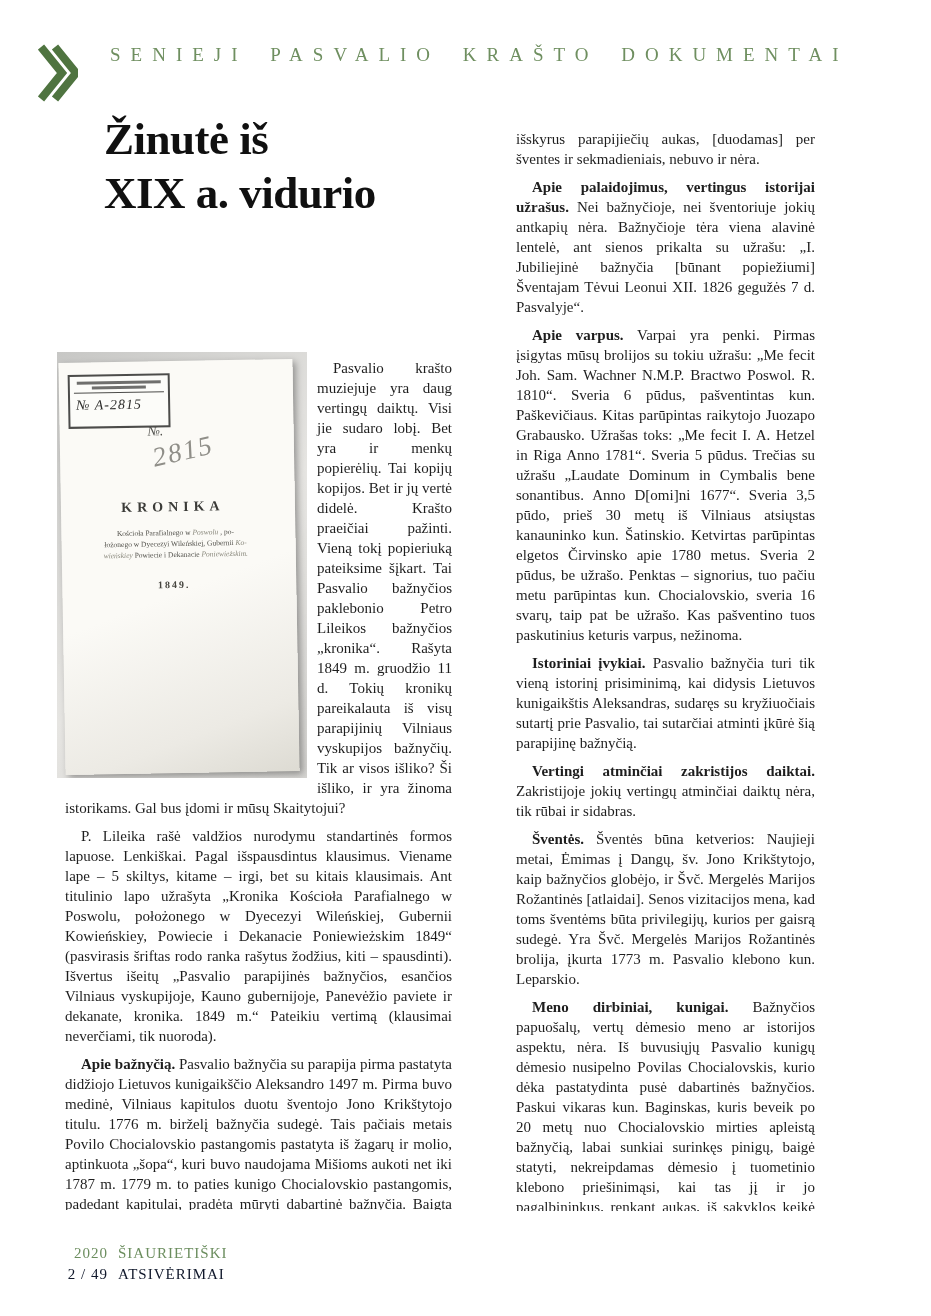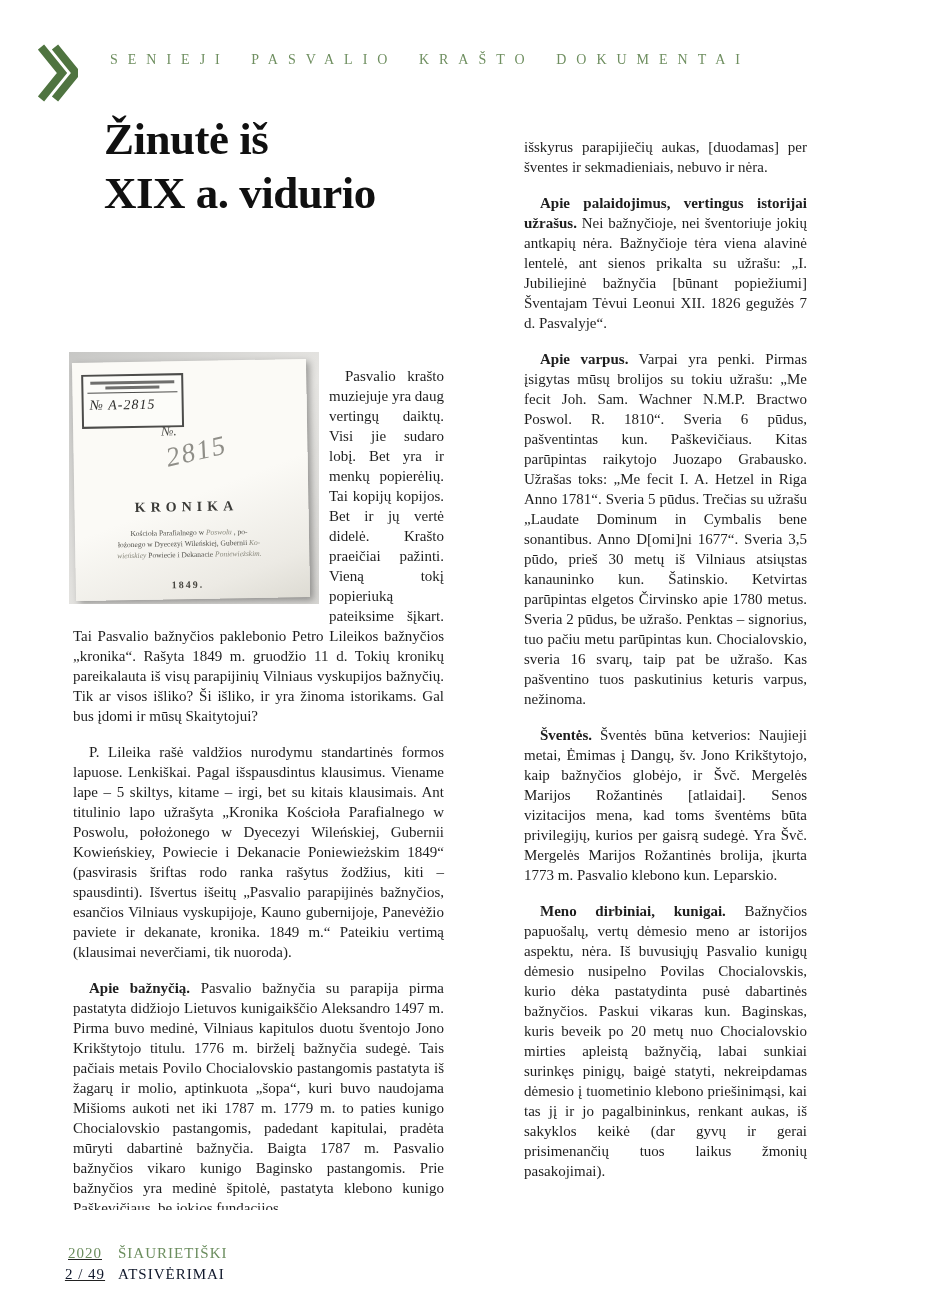--- a/index.html
+++ b/index.html
@@ -3,38 +3,38 @@
 <meta charset="utf-8">
 <style>
   html,body{margin:0;padding:0;background:#ffffff;}
   .page{
     position:relative;width:931px;height:1316px;background:#ffffff;
     overflow:hidden;font-family:"Liberation Serif",serif;color:#222222;
   }
   
   .chev{position:absolute;left:38px;top:44px;width:40px;height:58px;}
   .kicker{
-    position:absolute;left:110px;top:52px;
-    font-size:14px;letter-spacing:10px;word-spacing:8px;
+    position:absolute;left:110px;top:44px;
+    font-size:19px;letter-spacing:10px;word-spacing:8px;
     color:#6f8f60;white-space:nowrap;
   }
   
   .title{position:absolute;left:56px;top:112px;font-weight:bold;color:#101010;
     font-size:45px;line-height:54px;letter-spacing:-0.5px;margin-left:48px;}
   
   .col{font-size:15px;line-height:20px;text-align:justify;color:#1e1e1e;}
   .col-left{position:absolute;left:57px;top:350px;width:403px;height:860px;overflow:hidden;}
   .col-right{position:absolute;left:508px;top:121px;width:315px;height:1090px;overflow:hidden;}
-  .col p{margin:16px;}
+  .col p{margin:8px;}
   .ind{text-indent:16px;}
   .lead{font-weight:bold;}
   .it{}
   
   .photo{
-    float:left;width:250px;height:252px;margin:2px 10px 4px 12px;
+    float:left;width:250px;height:426px;margin:2px 10px 4px 0;
     background:linear-gradient(135deg,#c7c7c5,#e6e5e2 55%,#d6d5d2);
     position:relative;overflow:hidden;
   }
   .paper{
     position:absolute;left:5px;top:9px;right:11px;bottom:5px;
     background:linear-gradient(160deg,#fbfaf6 55%,#eceae4 85%,#dddbd3);
     transform:rotate(-1deg);
     box-shadow:3px 3px 7px rgba(0,0,0,0.35);
   }
   .stamp{
@@ -59,21 +59,21 @@
     font-size:7.5px;line-height:11px;color:#53524c;
   }
   .hw{font-style:italic;color:#8a897d;}
   .doc-year{
     position:absolute;left:0;right:10px;top:214px;text-align:center;
     font-weight:bold;font-size:10px;letter-spacing:2px;color:#46453f;
   }
   
   .footer{position:absolute;left:62px;top:1243px;display:flex;gap:10px;
     font-size:15px;line-height:21px;letter-spacing:1px;}
-  .fnums{text-align:center;min-width:46px;text-decoration:underline;}
+  .fnums{text-align:right;min-width:46px;}
   .green{color:#6b8d5e;}
   .dark{color:#0f172a;}
 </style>
 </head>
 <body>
 
 <div class="page">
 
   <svg class="chev" viewBox="0 0 40 58">
     <polyline points="3,3 24,29 3,55" fill="none" stroke="#4f7440" stroke-width="8"></polyline>
@@ -117,21 +117,23 @@
     <p class="ind"><span class="lead">Apie bažnyčios turtą.</span> <span>Atsiradus bažnyčiai, Vilniaus kapitula davė klebonijai žemės ir kaimelį, vadinamą Kurkliškėmis, arba Palivarkais, su penkiais ūkininkais. Apie 1750 m. Upytės pavieto bajorė Mileškienė davė kitą kaimelį – Šlamus su trimis ūkininkais. Jokio kapitalo anei anualų nebuvo ir nėra. Jokių filijų nebuvo ir nėra. Jokių pajamų,</span></p>
   </div>
 
   <div class="col col-right">
     <p>išskyrus parapijiečių aukas, [duodamas] per šventes ir sekmadieniais, nebuvo ir nėra.</p>
 
     <p class="ind"><span class="lead">Apie palaidojimus, vertingus istorijai užrašus.</span> <span>Nei bažnyčioje, nei šventoriuje jokių antkapių nėra. Bažnyčioje tėra viena alavinė lentelė, ant sienos prikalta su užrašu: „I. Jubiliejinė bažnyčia [būnant popiežiumi] Šventajam Tėvui Leonui XII. 1826 gegužės 7 d. Pasvalyje“.</span></p>
 
     <p class="ind"><span class="lead">Apie varpus.</span> <span>Varpai yra penki. Pirmas įsigytas mūsų brolijos su tokiu užrašu: „Me fecit Joh. Sam. Wachner N.M.P. Bractwo Poswol. R. 1810“. Sveria 6 pūdus, pašventintas kun. Paškevičiaus. Kitas parūpintas raikytojo Juozapo Grabausko. Užrašas toks: „Me fecit I. A. Hetzel in Riga Anno 1781“. Sveria 5 pūdus. Trečias su užrašu „Laudate Dominum in Cymbalis bene sonantibus. Anno D[omi]ni 1677“. Sveria 3,5 pūdo, prieš 30 metų iš Vilniaus atsiųstas kanauninko kun. Šatinskio. Ketvirtas parūpintas elgetos Čirvinsko apie 1780 metus. Sveria 2 pūdus, be užrašo. Penktas – signorius, tuo pačiu metu parūpintas kun. Chocialovskio, sveria 16 svarų, taip pat be užrašo. Kas pašventino tuos paskutinius keturis varpus, nežinoma.</span></p>
 
+    <p class="ind"><span class="lead">Istoriniai įvykiai.</span> <span>Pasvalio bažnyčia turi tik vieną istorinį prisiminimą, kai didysis Lietuvos kunigaikštis Aleksandras, sudaręs su kryžiuočiais sutartį prie Pasvalio, tai sutarčiai atminti įkūrė šią parapijinę bažnyčią.</span></p>
 
+    <p class="ind"><span class="lead">Vertingi atminčiai zakristijos daiktai.</span> <span>Zakristijoje jokių vertingų atminčiai daiktų nėra, tik rūbai ir sidabras.</span></p>
 
     <p class="ind"><span class="lead">Šventės.</span> <span>Šventės būna ketverios: Naujieji metai, Ėmimas į Dangų, šv. Jono Krikštytojo, kaip bažnyčios globėjo, ir Švč. Mergelės Marijos Rožantinės [atlaidai]. Senos vizitacijos mena, kad toms šventėms būta privilegijų, kurios per gaisrą sudegė. Yra Švč. Mergelės Marijos Rožantinės brolija, įkurta 1773 m. Pasvalio klebono kun. Leparskio.</span></p>
 
     <p class="ind"><span class="lead">Meno dirbiniai, kunigai.</span> <span>Bažnyčios papuošalų, vertų dėmesio meno ar istorijos aspektu, nėra. Iš buvusiųjų Pasvalio kunigų dėmesio nusipelno Povilas Chocialovskis, kurio dėka pastatydinta pusė dabartinės bažnyčios. Paskui vikaras kun. Baginskas, kuris beveik po 20 metų nuo Chocialovskio mirties apleistą bažnyčią, labai sunkiai surinkęs pinigų, baigė statyti, nekreipdamas dėmesio į tuometinio klebono priešinimąsi, kai tas jį ir jo pagalbininkus, renkant aukas, iš sakyklos keikė (dar gyvų ir gerai prisimenančių tuos laikus žmonių pasakojimai).</span></p>
   </div>
 
   <div class="footer">
     <div class="fnums">
       <div class="green">2020</div>
       <div class="dark">2 / 49</div>

